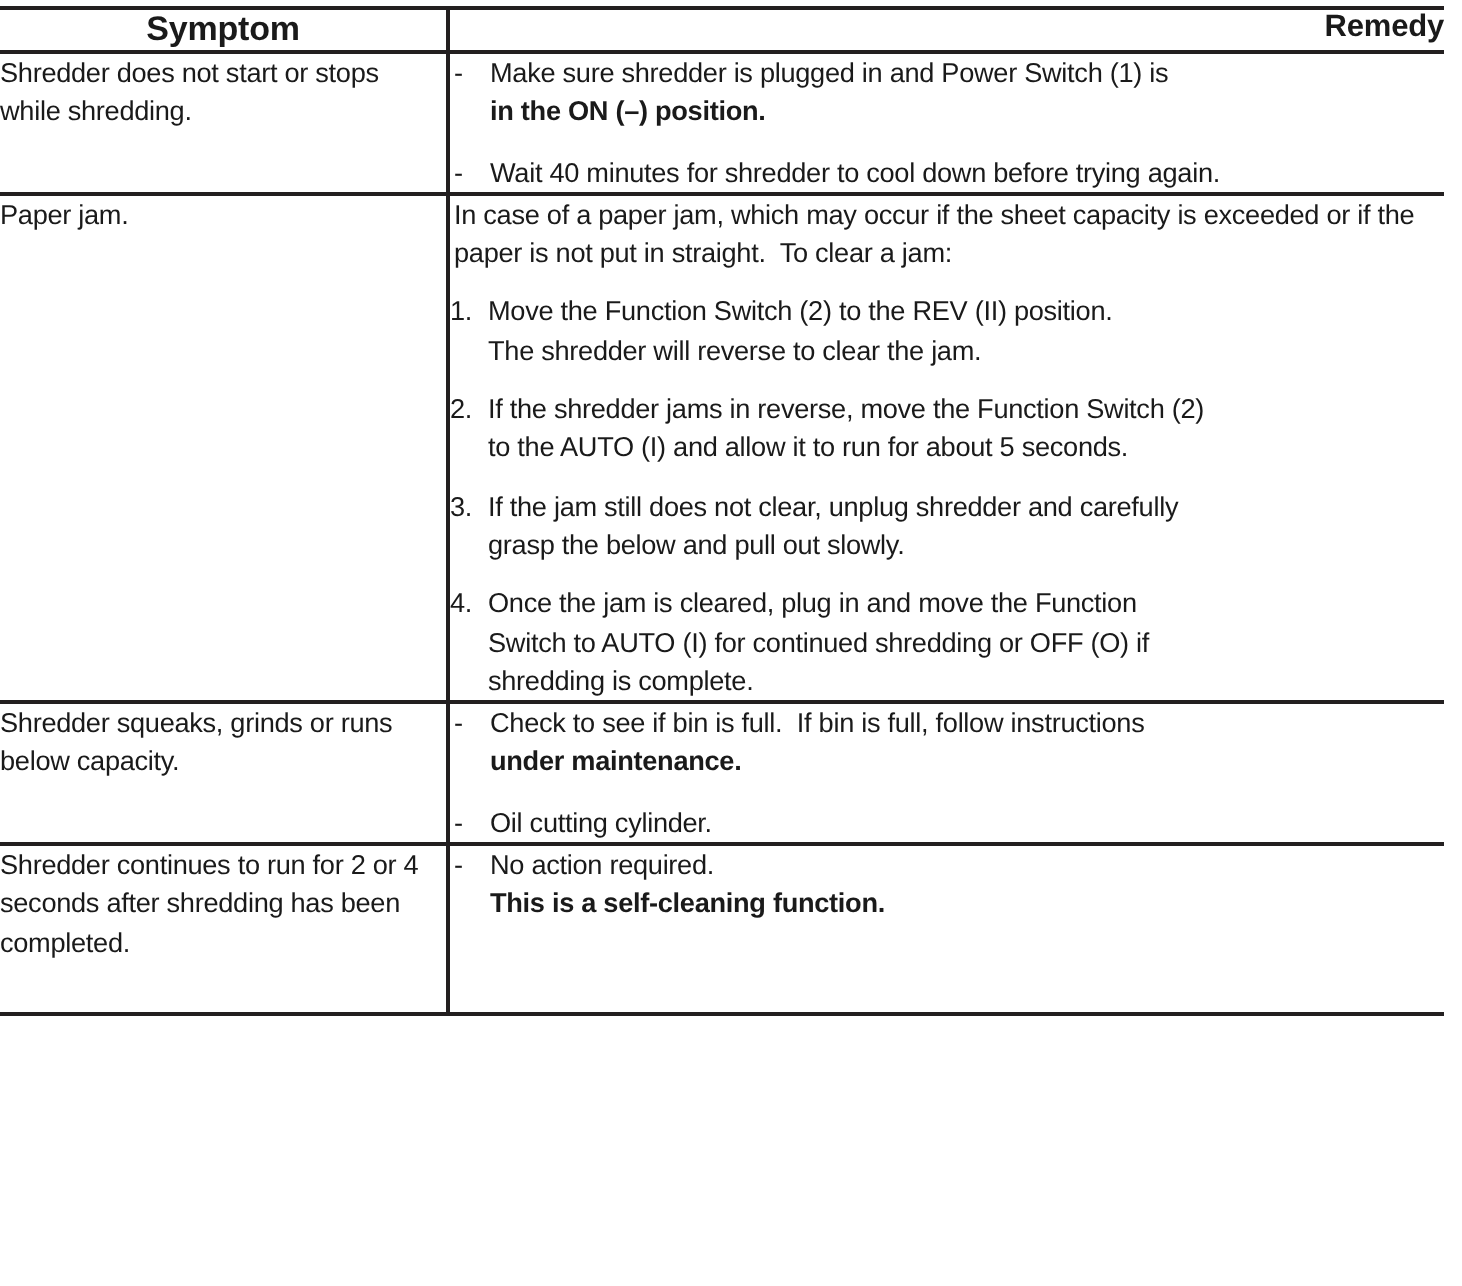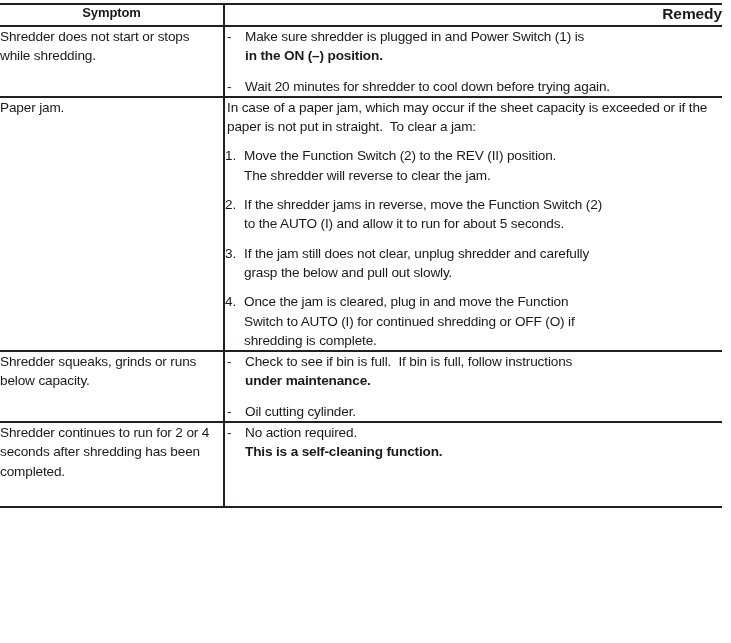--- a/index.html
+++ b/index.html
@@ -51,21 +51,21 @@
     width: 224px;
     border-right: 2.5px solid #231f20;
   }
   .col-rem {
     width: 498px;
   }
 
   
   .hdr-sym {
     font-weight: bold;
-    font-size: 13px;
+    font-size: 17px;
     letter-spacing: -0.1px;
     padding: 9px 0 8px 8px;
     height: 20px;
     margin-left: 45px;
   }
   .hdr-rem {
     font-weight: bold;
     font-size: 15.5px;
     letter-spacing: -0.1px;
     text-align: right;
@@ -167,21 +167,21 @@
         <td class="col-sym sym">Shredder does not start or stops while shredding.</td>
         <td class="col-rem rem">
           <ul class="dash-list">
             <li>
               <span class="dash">-</span>
               <span>Make sure shredder is plugged in and Power Switch (1) is</span>
               <span class="sub">in the ON (–) position.</span>
             </li>
             <li>
               <span class="dash">-</span>
-              <span>Wait 20 minutes for shredder to cool down before trying again.</span>
+              <span>Wait 40 minutes for shredder to cool down before trying again.</span>
             </li>
           </ul>
         </td>
       </tr>
 
       <tr>
         <td class="col-sym sym">Paper jam.</td>
         <td class="col-rem rem">
           <p class="rem-para nowrap-keep">In case of a paper jam, which may occur if the sheet capacity is exceeded or if the paper is not put in straight.  To clear a jam:</p>
           <ol class="num-list">

